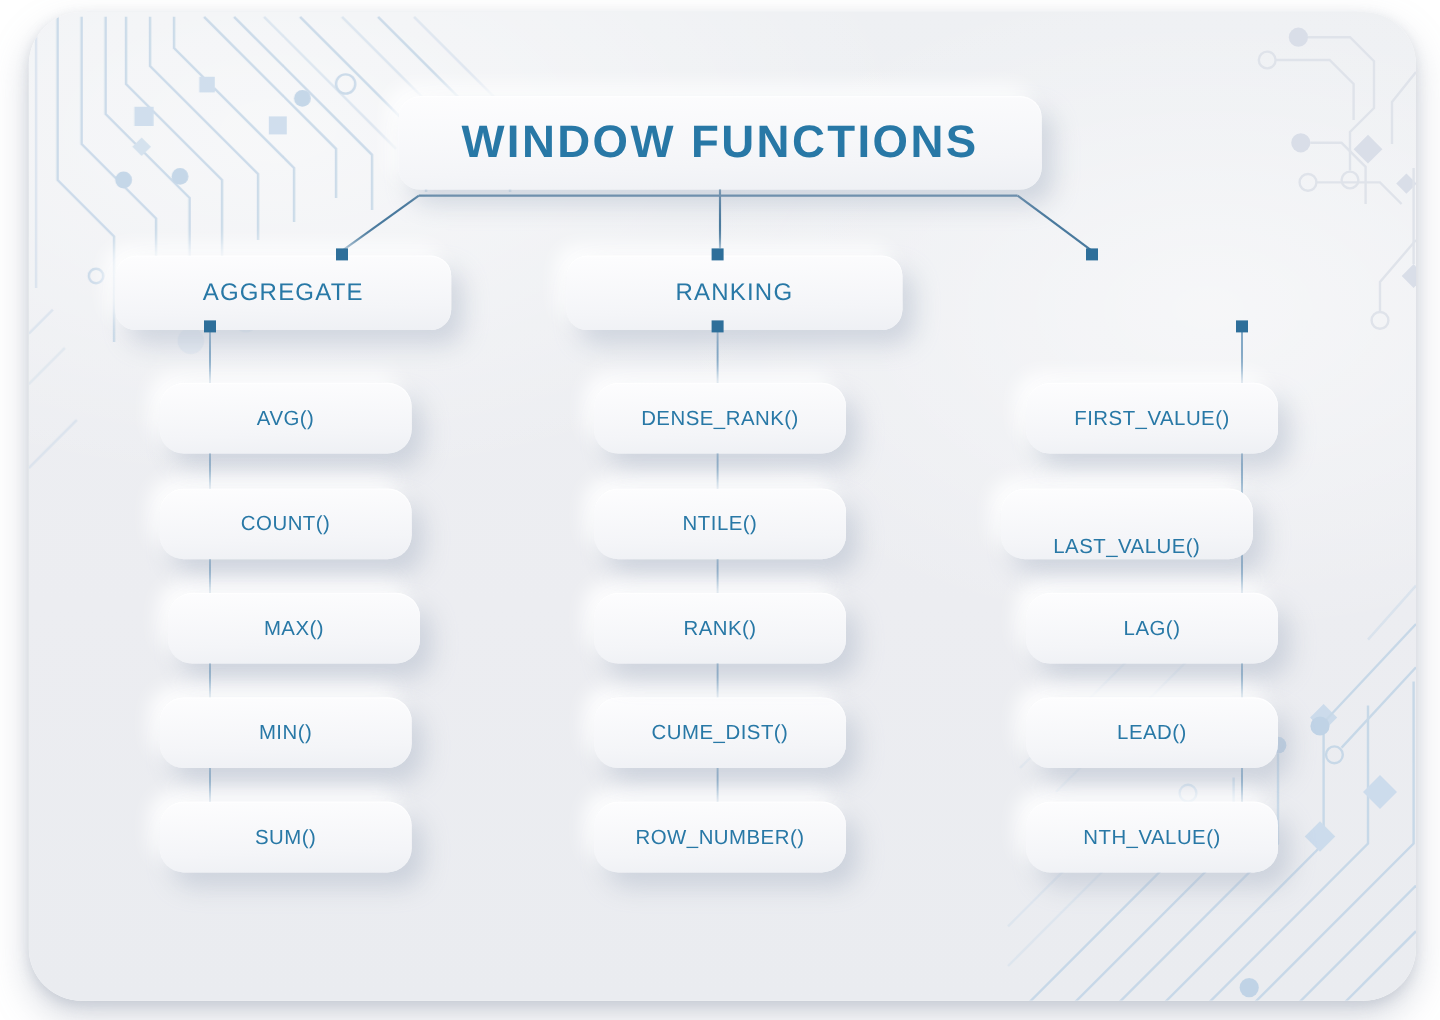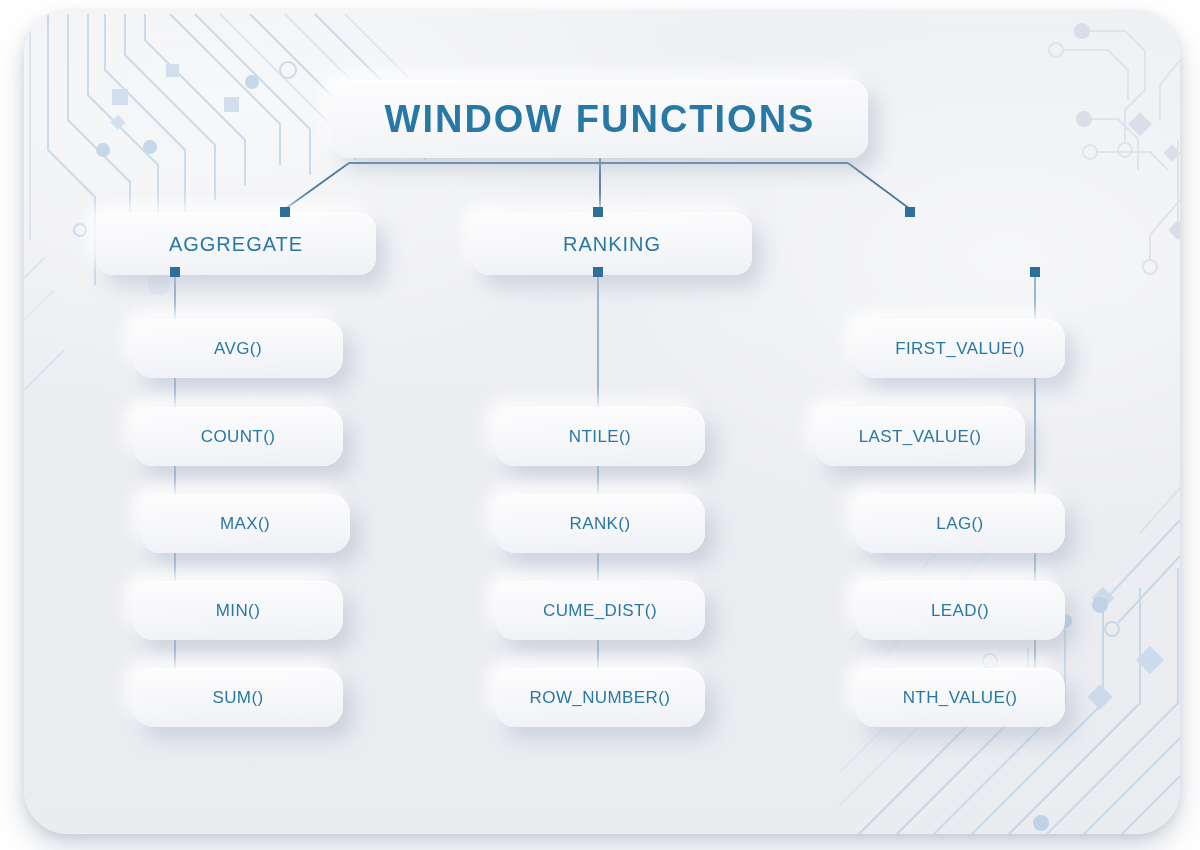--- a/index.html
+++ b/index.html
@@ -165,37 +165,40 @@
   <div class="box child" style="left:116px;top:484px;">
     <span>MAX()</span>
   </div>
   <div class="box child" style="left:109px;top:571px;">
     <span>MIN()</span>
   </div>
   <div class="box child" style="left:109px;top:658px;">
     <span>SUM()</span>
   </div>
 
+  <div class="box child" style="left:471px;top:309px;">
+    <span>DENSE_RANK()</span>
+  </div>
   <div class="box child" style="left:471px;top:397px;">
     <span>NTILE()</span>
   </div>
   <div class="box child" style="left:471px;top:571px;">
     <span>CUME_DIST()</span>
   </div>
   <div class="box child" style="left:471px;top:484px;">
     <span>RANK()</span>
   </div>
   <div class="box child" style="left:471px;top:658px;">
     <span>ROW_NUMBER()</span>
   </div>
 
   <div class="box child" style="left:831px;top:309px;">
     <span>FIRST_VALUE()</span>
   </div>
-  <div class="box child" style="left:791px;top:397px;">
+  <div class="box child" style="left:810px;top:397px;align-items:flex-end;">
     <span>LAST_VALUE()</span>
   </div>
   <div class="box child" style="left:831px;top:484px;">
     <span>LAG()</span>
   </div>
   <div class="box child" style="left:831px;top:571px;">
     <span>LEAD()</span>
   </div>
   <div class="box child" style="left:831px;top:658px;">
     <span>NTH_VALUE()</span>

